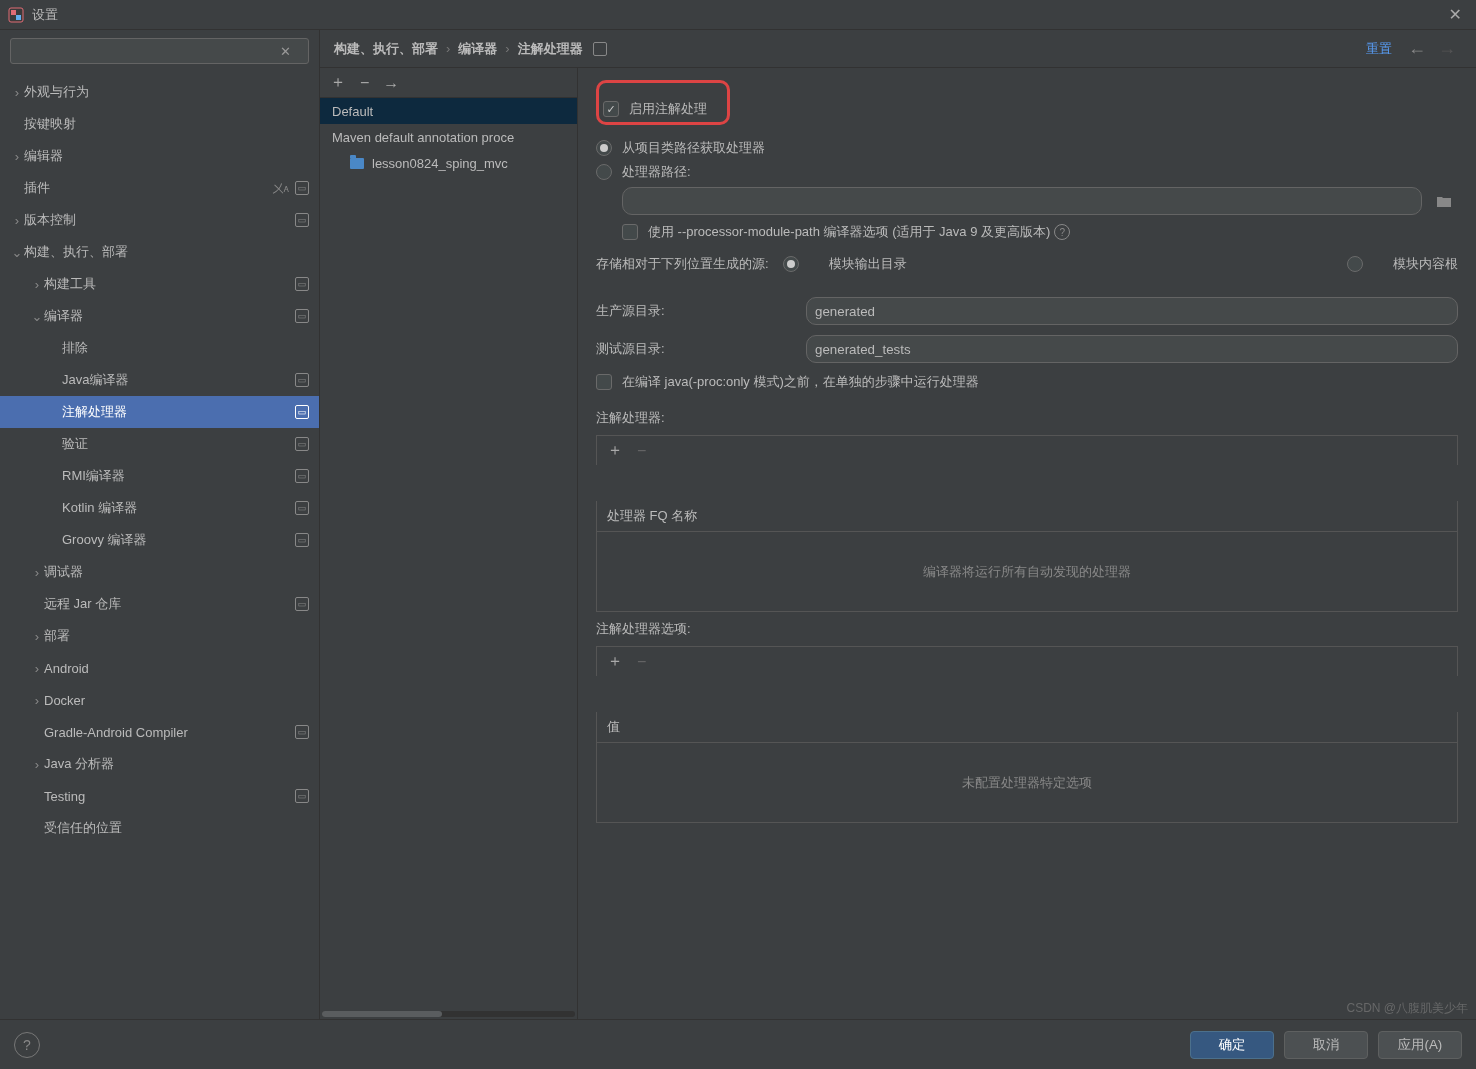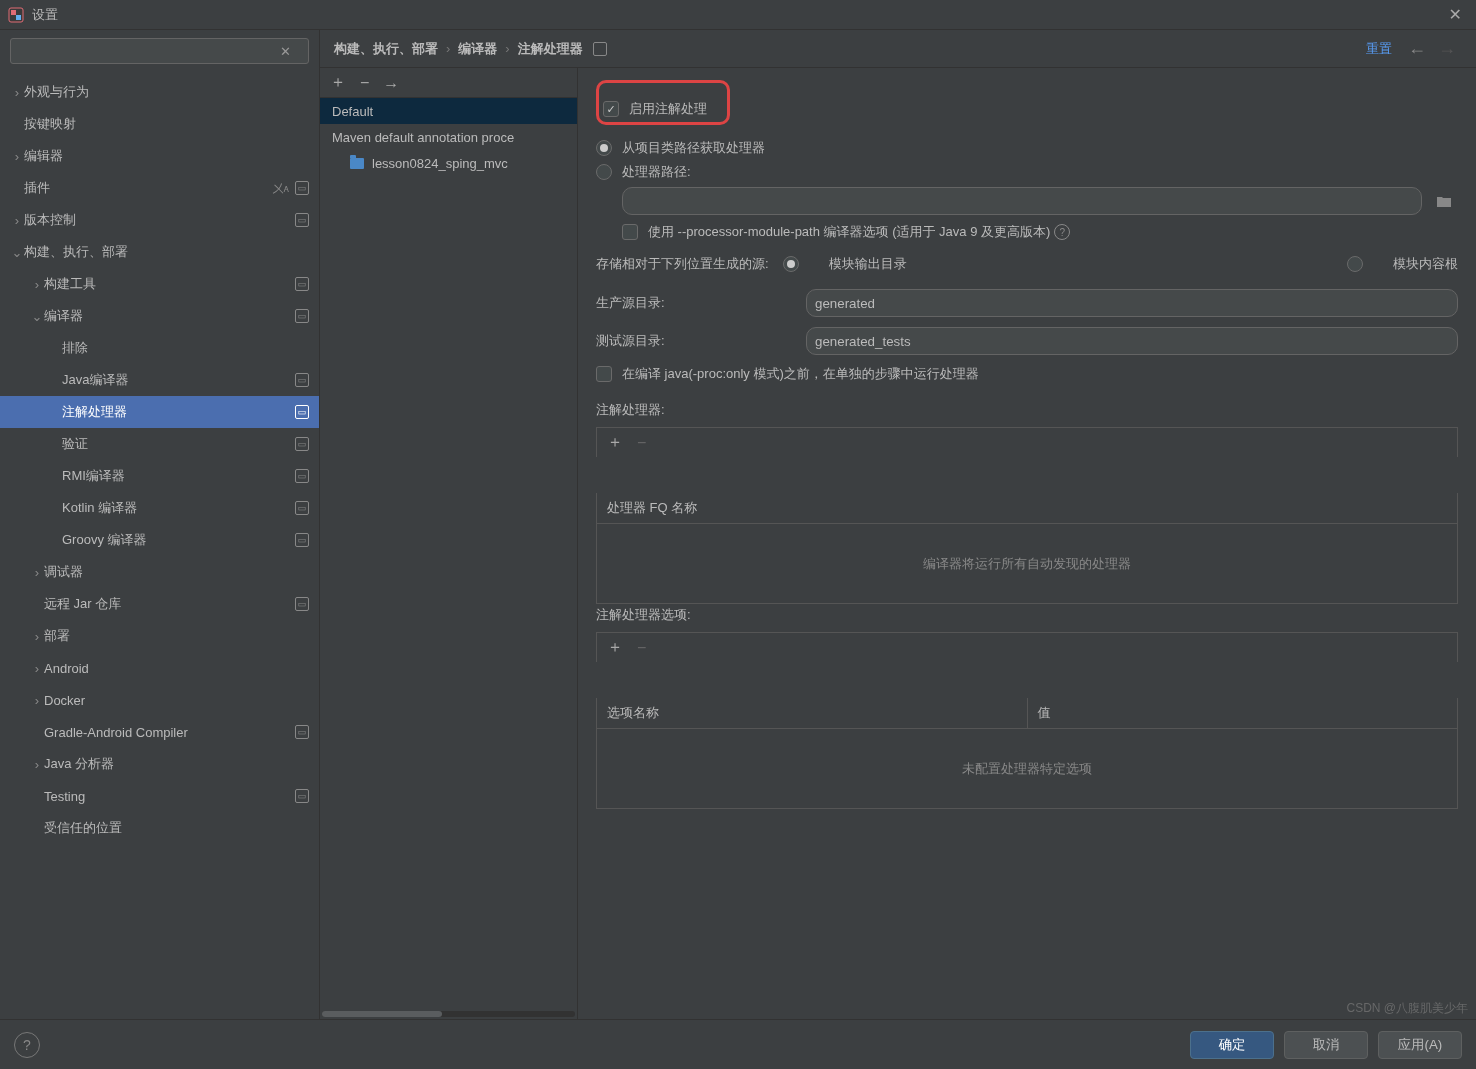--- a/index.html
+++ b/index.html
@@ -129,21 +129,21 @@
 }
 .path-row { display:flex; align-items:center; gap:8px; margin:6px 0 8px 26px; }
 .path-row .textfield { flex:1; }
 .browse-btn { width:28px; height:28px; color:#777; cursor:pointer; display:flex; align-items:center; justify-content:center; }
 .browse-btn svg { width:16px; height:13px; }
 .help-icon {
   width:16px; height:16px; border:1px solid #888; border-radius:50%;
   display:inline-flex; align-items:center; justify-content:center;
   font-size:10px; color:#888; margin-left:4px; cursor:pointer;
 }
-.section-row { display:flex; align-items:center; margin:14px 0 16px; gap:14px; }
+.section-row { display:flex; align-items:center; margin:14px 0 24px; gap:14px; }
 .section-title { color:#bbb; }
 .r-group { display:flex; align-items:center; gap:20px; }
 .field-row { display:flex; align-items:center; margin:10px 0; }
 .field-row .lbl { width:210px; }
 .field-row .textfield { flex:1; }
 .table-block { margin-top:8px; }
 .table-toolbar {
   height:30px; display:flex; align-items:center; padding:0 10px; gap:14px;
   background:#3c3f41; border:1px solid #555; border-bottom:none;
 }
@@ -417,28 +417,27 @@
           <div class="table-toolbar">
             <span class="btn">＋</span>
             <span class="btn" style="color:#666">−</span>
           </div>
           <div class="table-header">
               <div class="cell" style="flex:1">处理器 FQ 名称</div>
             </div>
           <div class="table-body">编译器将运行所有自动发现的处理器</div>
         </div>
 
-        <div style="margin-top:2px">注解处理器选项:</div>
+        <div style="margin-top:8px">注解处理器选项:</div>
         <div class="table-block">
           <div class="table-toolbar">
             <span class="btn">＋</span>
             <span class="btn" style="color:#666">−</span>
           </div>
           <div class="table-header two-col">
-            <div class="cell">选项名称</div>
             <div class="cell">值</div>
           </div>
           <div class="table-body">未配置处理器特定选项</div>
         </div>
       </div>
     </div>
   </div>
 </div>
 
 <div class="footer">

